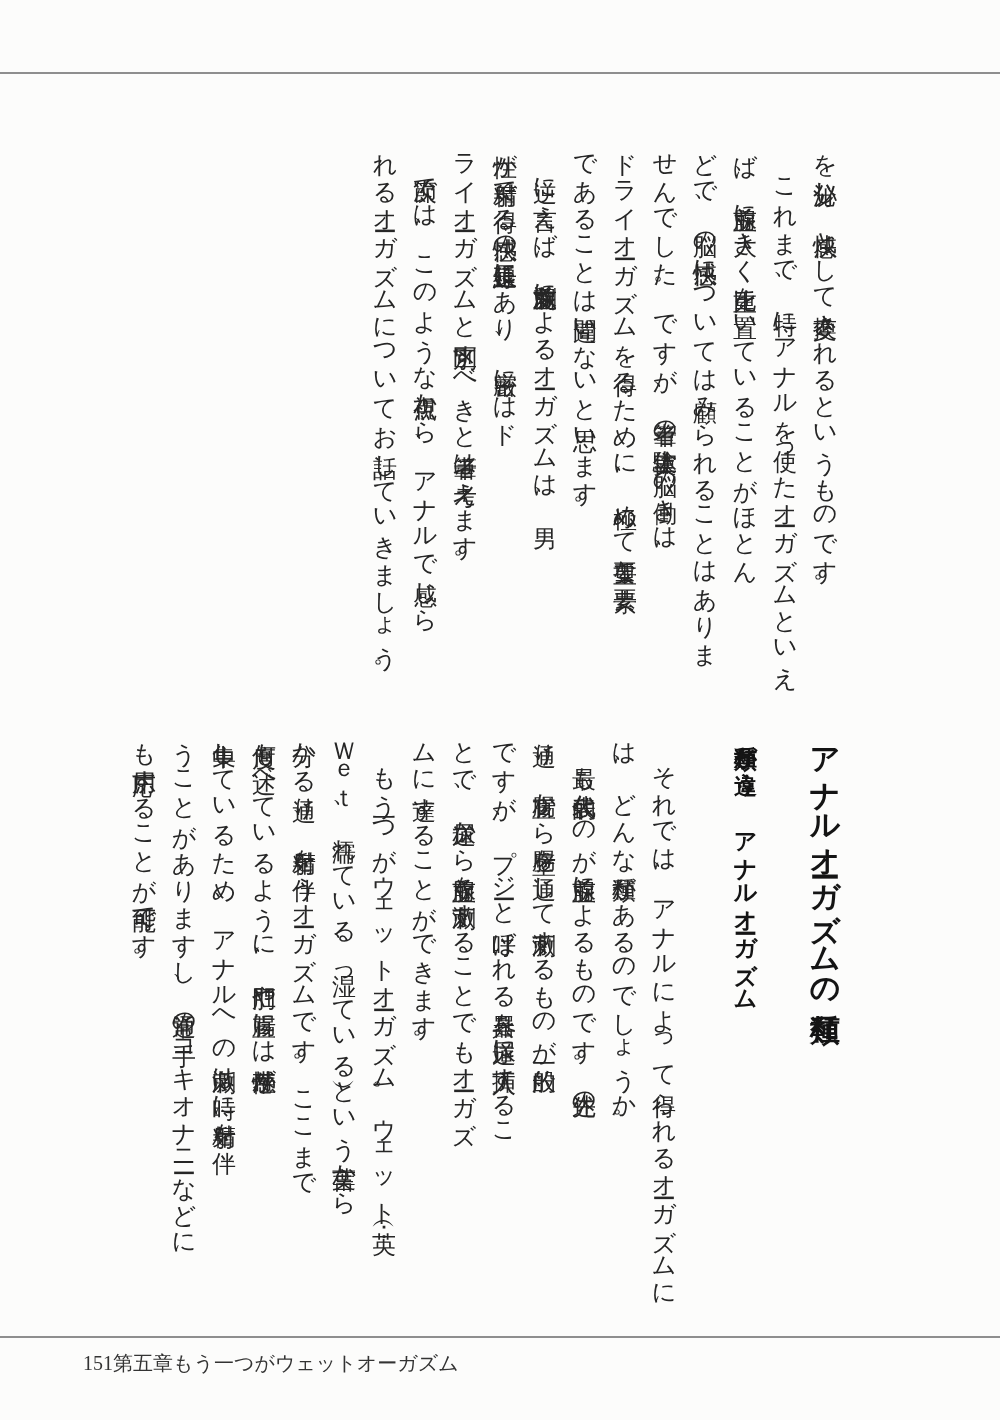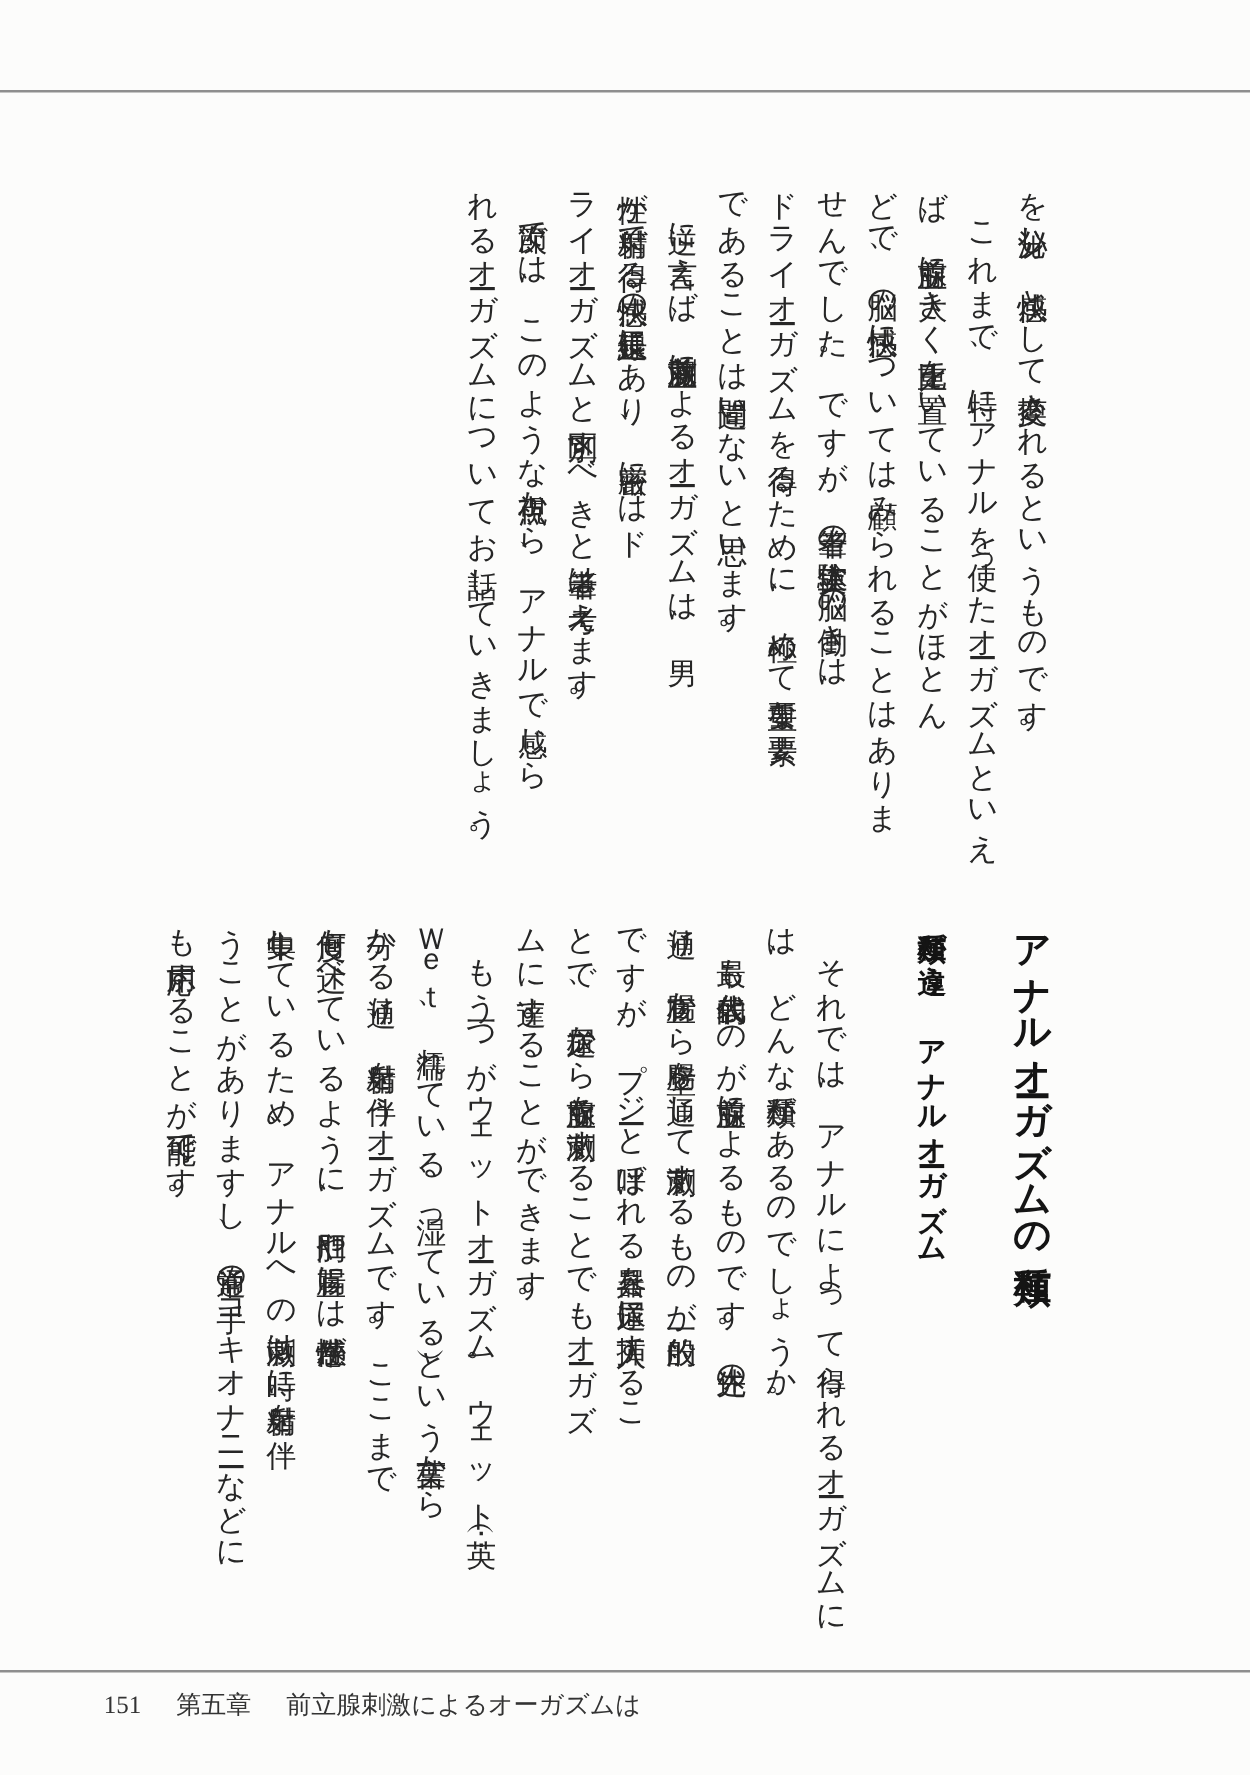--- a/index.html
+++ b/index.html
@@ -24,21 +24,21 @@
     line-height:40px;letter-spacing:-1px;color:#141414;
   }
   .subheading{
     top:729px;right:235px;font-size:23px;font-weight:700;
     line-height:40px;color:#141414;
   }
   .footer{
     position:absolute;top:1350px;left:83px;font-size:20px;color:#333;
     white-space:nowrap;
   }
-  .footer .sep{margin-left:28px;font-family:Liberation Serif, serif;}
+  .footer .sep{font-family:Liberation Serif, serif;}
 </style>
 </head>
 <body>
 
 <div class="page">
 
   <div class="rule rule-top"></div>
 
   <div class="vtext body1">
     <div class="line">を分泌し、快感として変換されるというものです。</div>
@@ -72,16 +72,16 @@
     <div class="line">分かる通り、射精を伴うオーガズムです。ここまで</div>
     <div class="line">何度も述べているように、肛門や直腸には性感帯が</div>
     <div class="line">集中しているため、アナルへの刺激は時に射精を伴</div>
     <div class="line">うことがありますし、通常の手コキオナニーなどに</div>
     <div class="line">も応用することが可能です。</div>
   </div>
 
   <div class="rule rule-bottom"></div>
 
   <div class="footer">
-    <span>151</span><span class="sep">第五章</span><span class="sep">前立腺刺激によるオーガズムは</span>
+    <span>151</span><span class="sep">第五章</span><span class="sep">もう一つがウェットオーガズム</span>
   </div>
 
 </div>
 
 </body></html>

